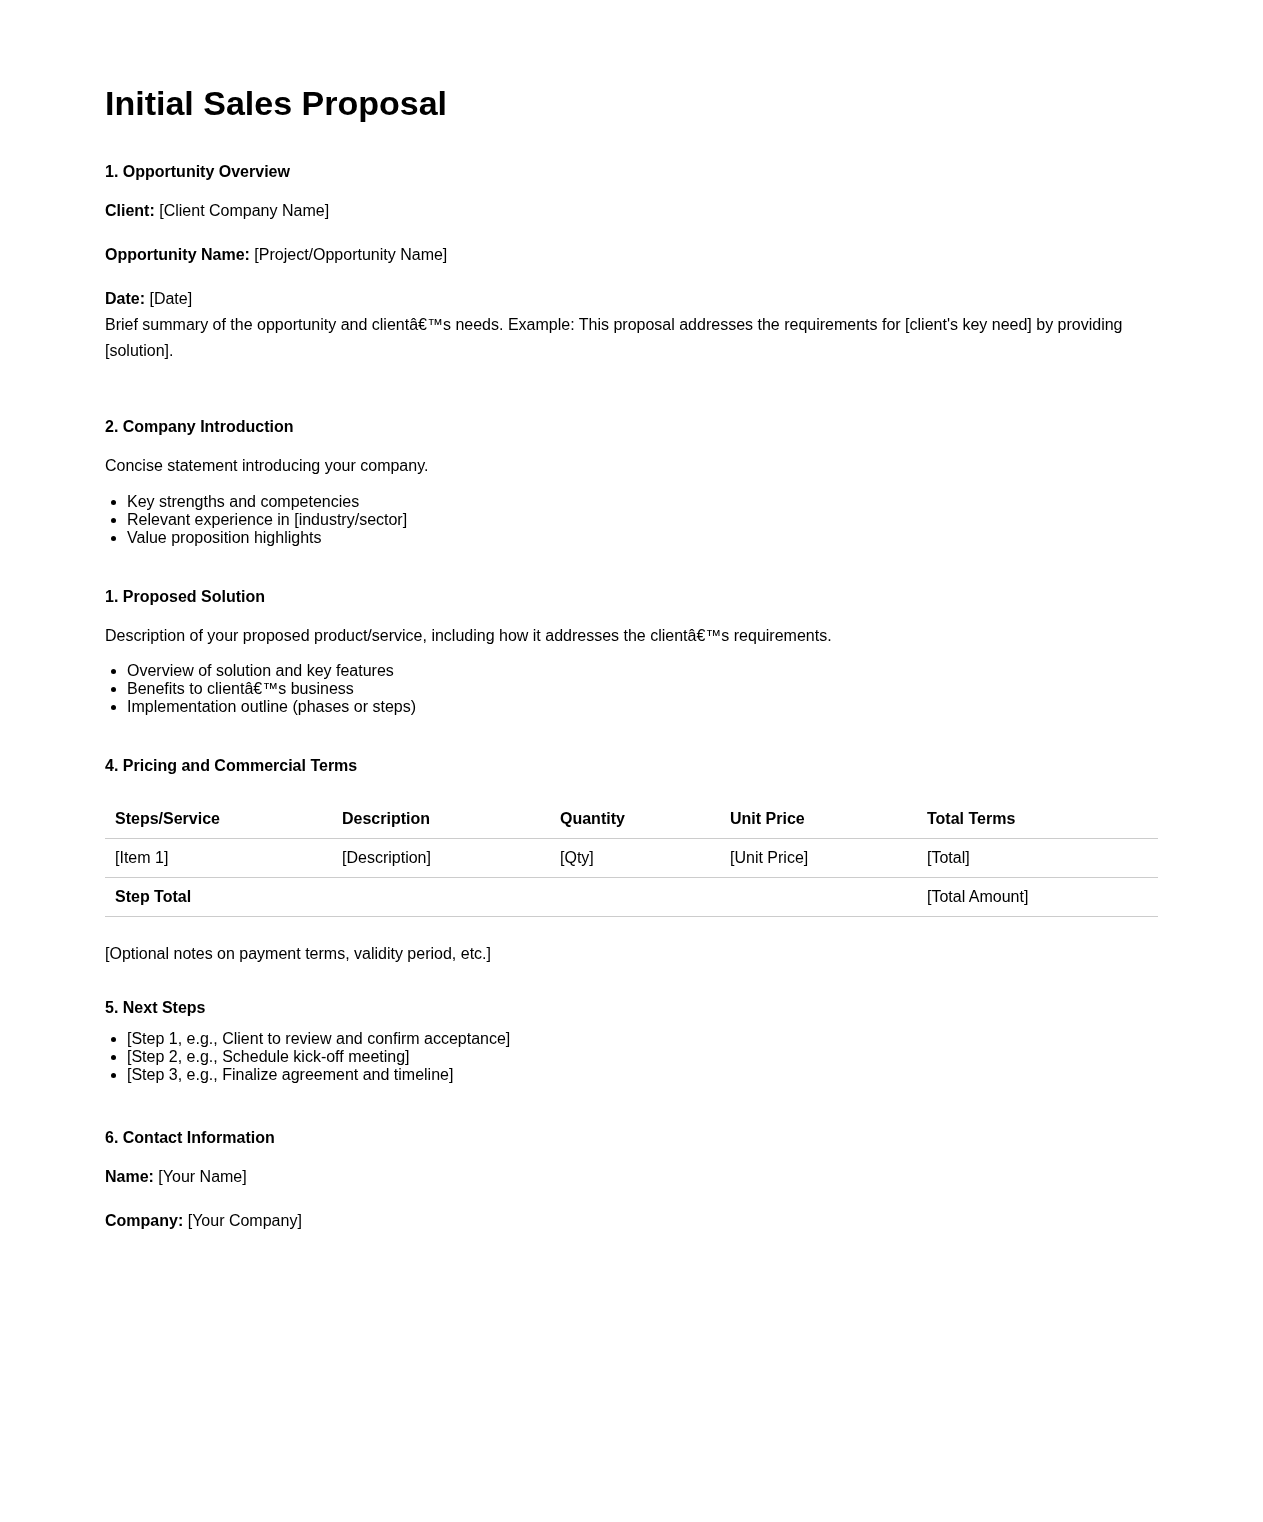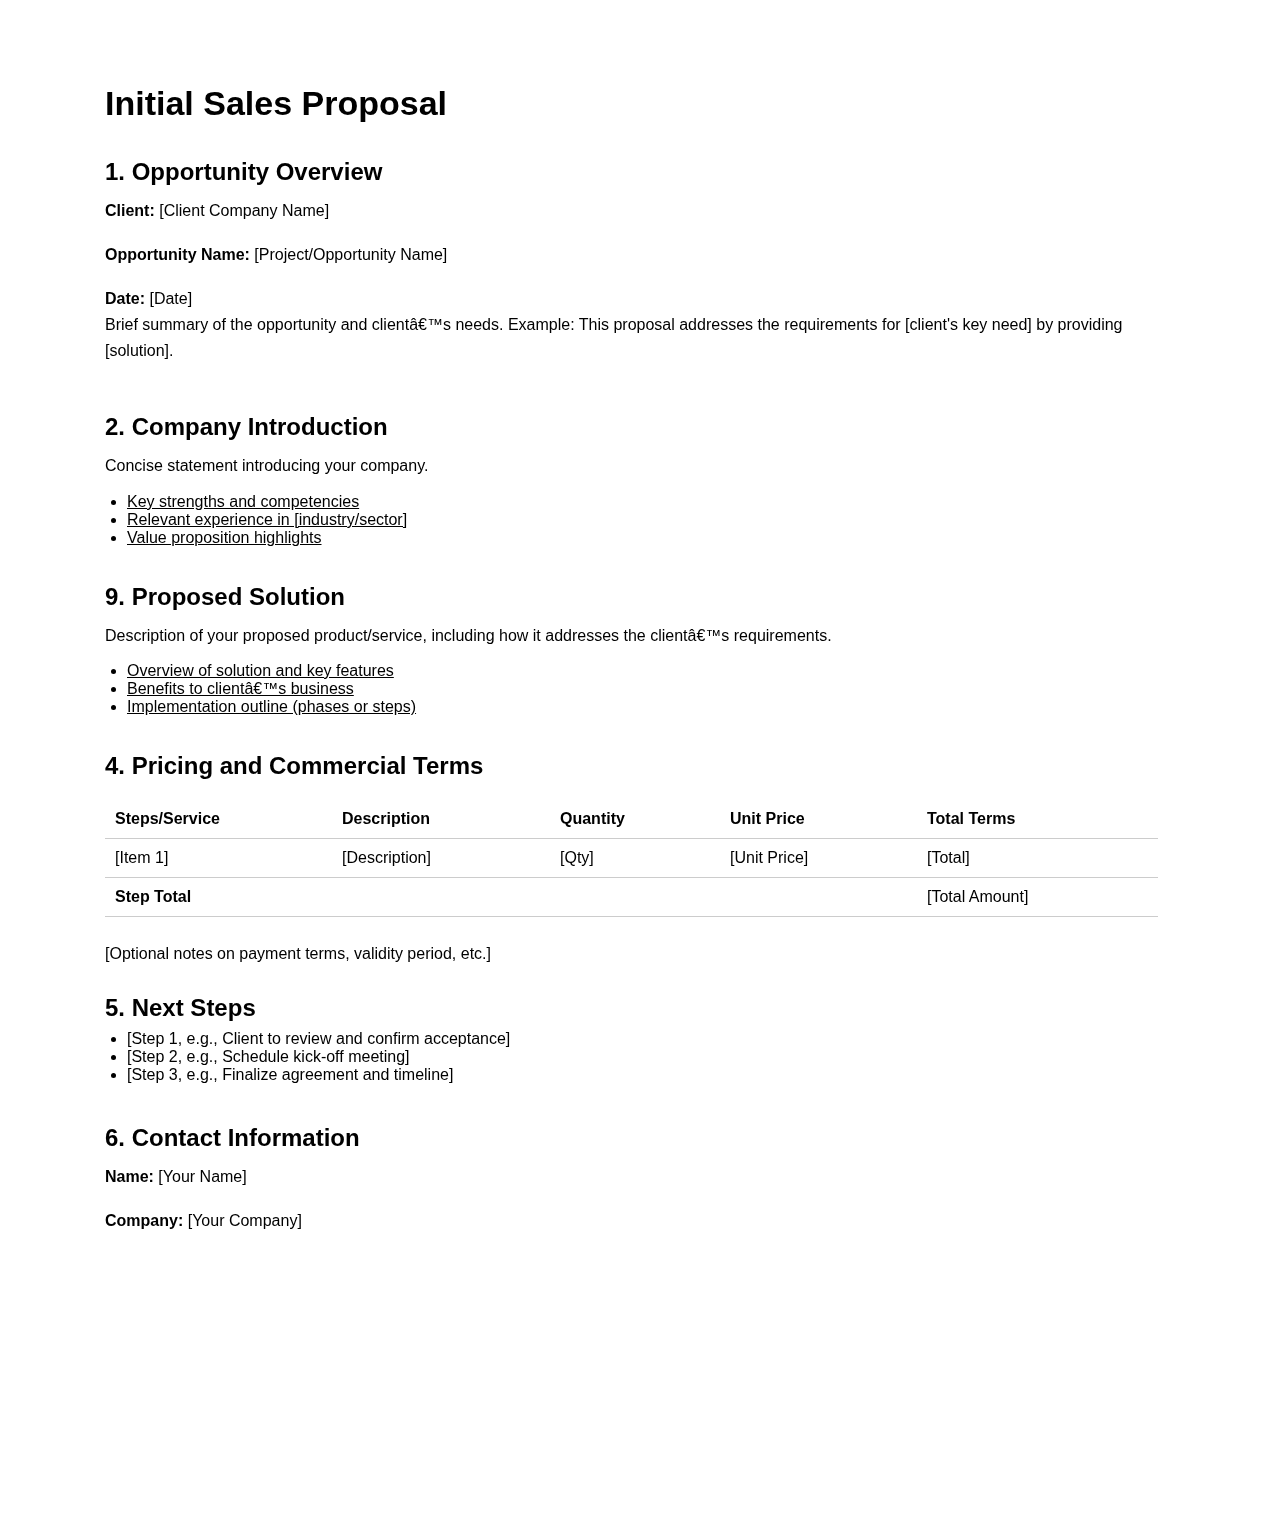--- a/index.html
+++ b/index.html
@@ -9,30 +9,30 @@
     }
     .page {
       position: absolute; left: 105px; top: 0; width: 1053px;
       height: 1302px; overflow: hidden;
     }
     h1 {
       font-size: 34px; font-weight: bold; margin: 0;
       position: absolute; top: 83px; left: 0; line-height: 40px;
     }
     .content { position: absolute; top: 158px; left: 0; width: 1053px; }
-    h2 { font-size: 24px; font-weight: bold; margin: 0; line-height: 28px; }
+    h2 { font-size: 16px; font-weight: bold; margin: 0; line-height: 28px; }
     p { font-size: 16px; margin: 0; line-height: 26px; }
     .field { margin-top: 18px; }
     .field b { font-weight: bold; text-align: right; }
     .summary { }
     ul { margin: 0; padding-left: 22px; font-size: 16px; line-height: 18px; }
     li { margin: 0; }
     .section { margin-top: 50px; }
     .intro { margin-top: 12px; }
-    .list { margin-top: 14px; text-decoration: underline; }
+    .list { margin-top: 14px; }
     table { border-collapse: collapse; width: 1053px; margin-top: 20px; font-size: 16px; }
     th, td { text-align: left; padding: 0 10px; height: 38px; border-bottom: 1px solid #cccccc; }
     th { font-weight: bold; }
     .notes { margin-top: 24px; }
     .steps { margin-top: 8px; }
   </style>
 </head>
 <body>
 
 <div class="page">
@@ -52,21 +52,21 @@
       <h2>2. Company Introduction</h2>
       <p class="intro">Concise statement introducing your company.</p>
       <ul class="list">
         <li>Key strengths and competencies</li>
         <li>Relevant experience in [industry/sector]</li>
         <li>Value proposition highlights</li>
       </ul>
     </div>
 
     <div class="section" style="margin-top:36px">
-      <h2>9. Proposed Solution</h2>
+      <h2>1. Proposed Solution</h2>
       <p class="intro">Description of your proposed product/service, including how it addresses the clientâ€™s requirements.</p>
       <ul class="list" style="margin-top:13px">
         <li>Overview of solution and key features</li>
         <li>Benefits to clientâ€™s business</li>
         <li>Implementation outline (phases or steps)</li>
       </ul>
     </div>
 
     <div class="section" style="margin-top:36px">
       <h2>4. Pricing and Commercial Terms</h2>

